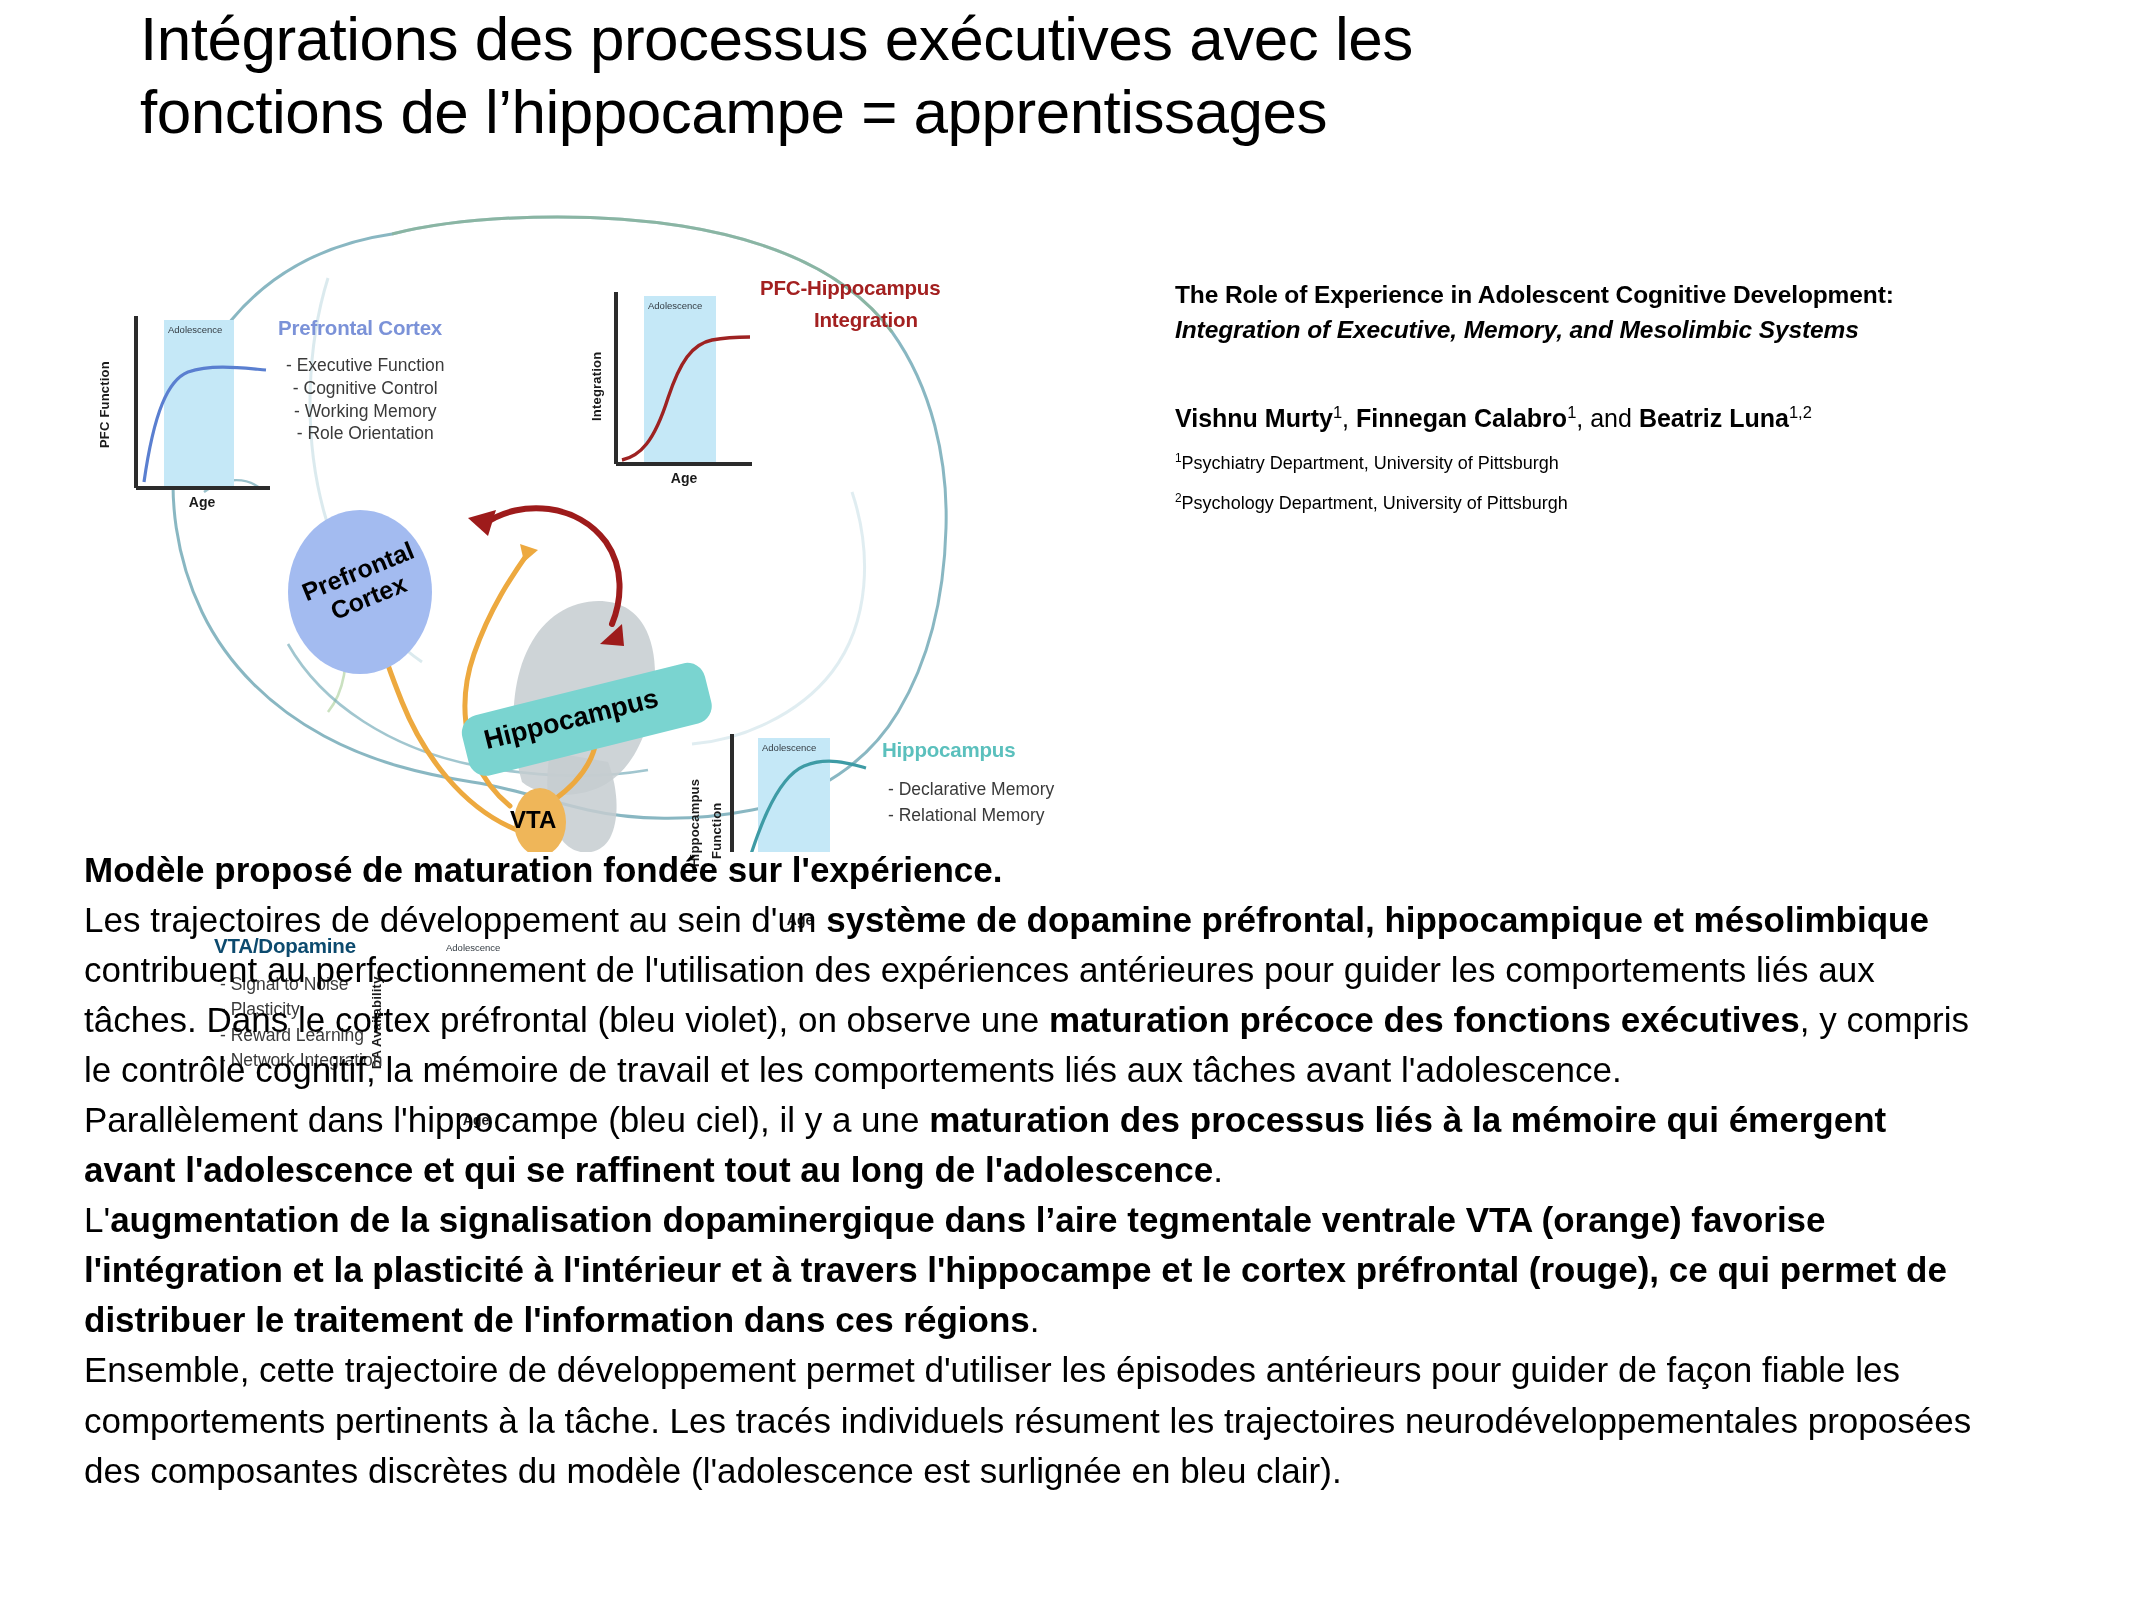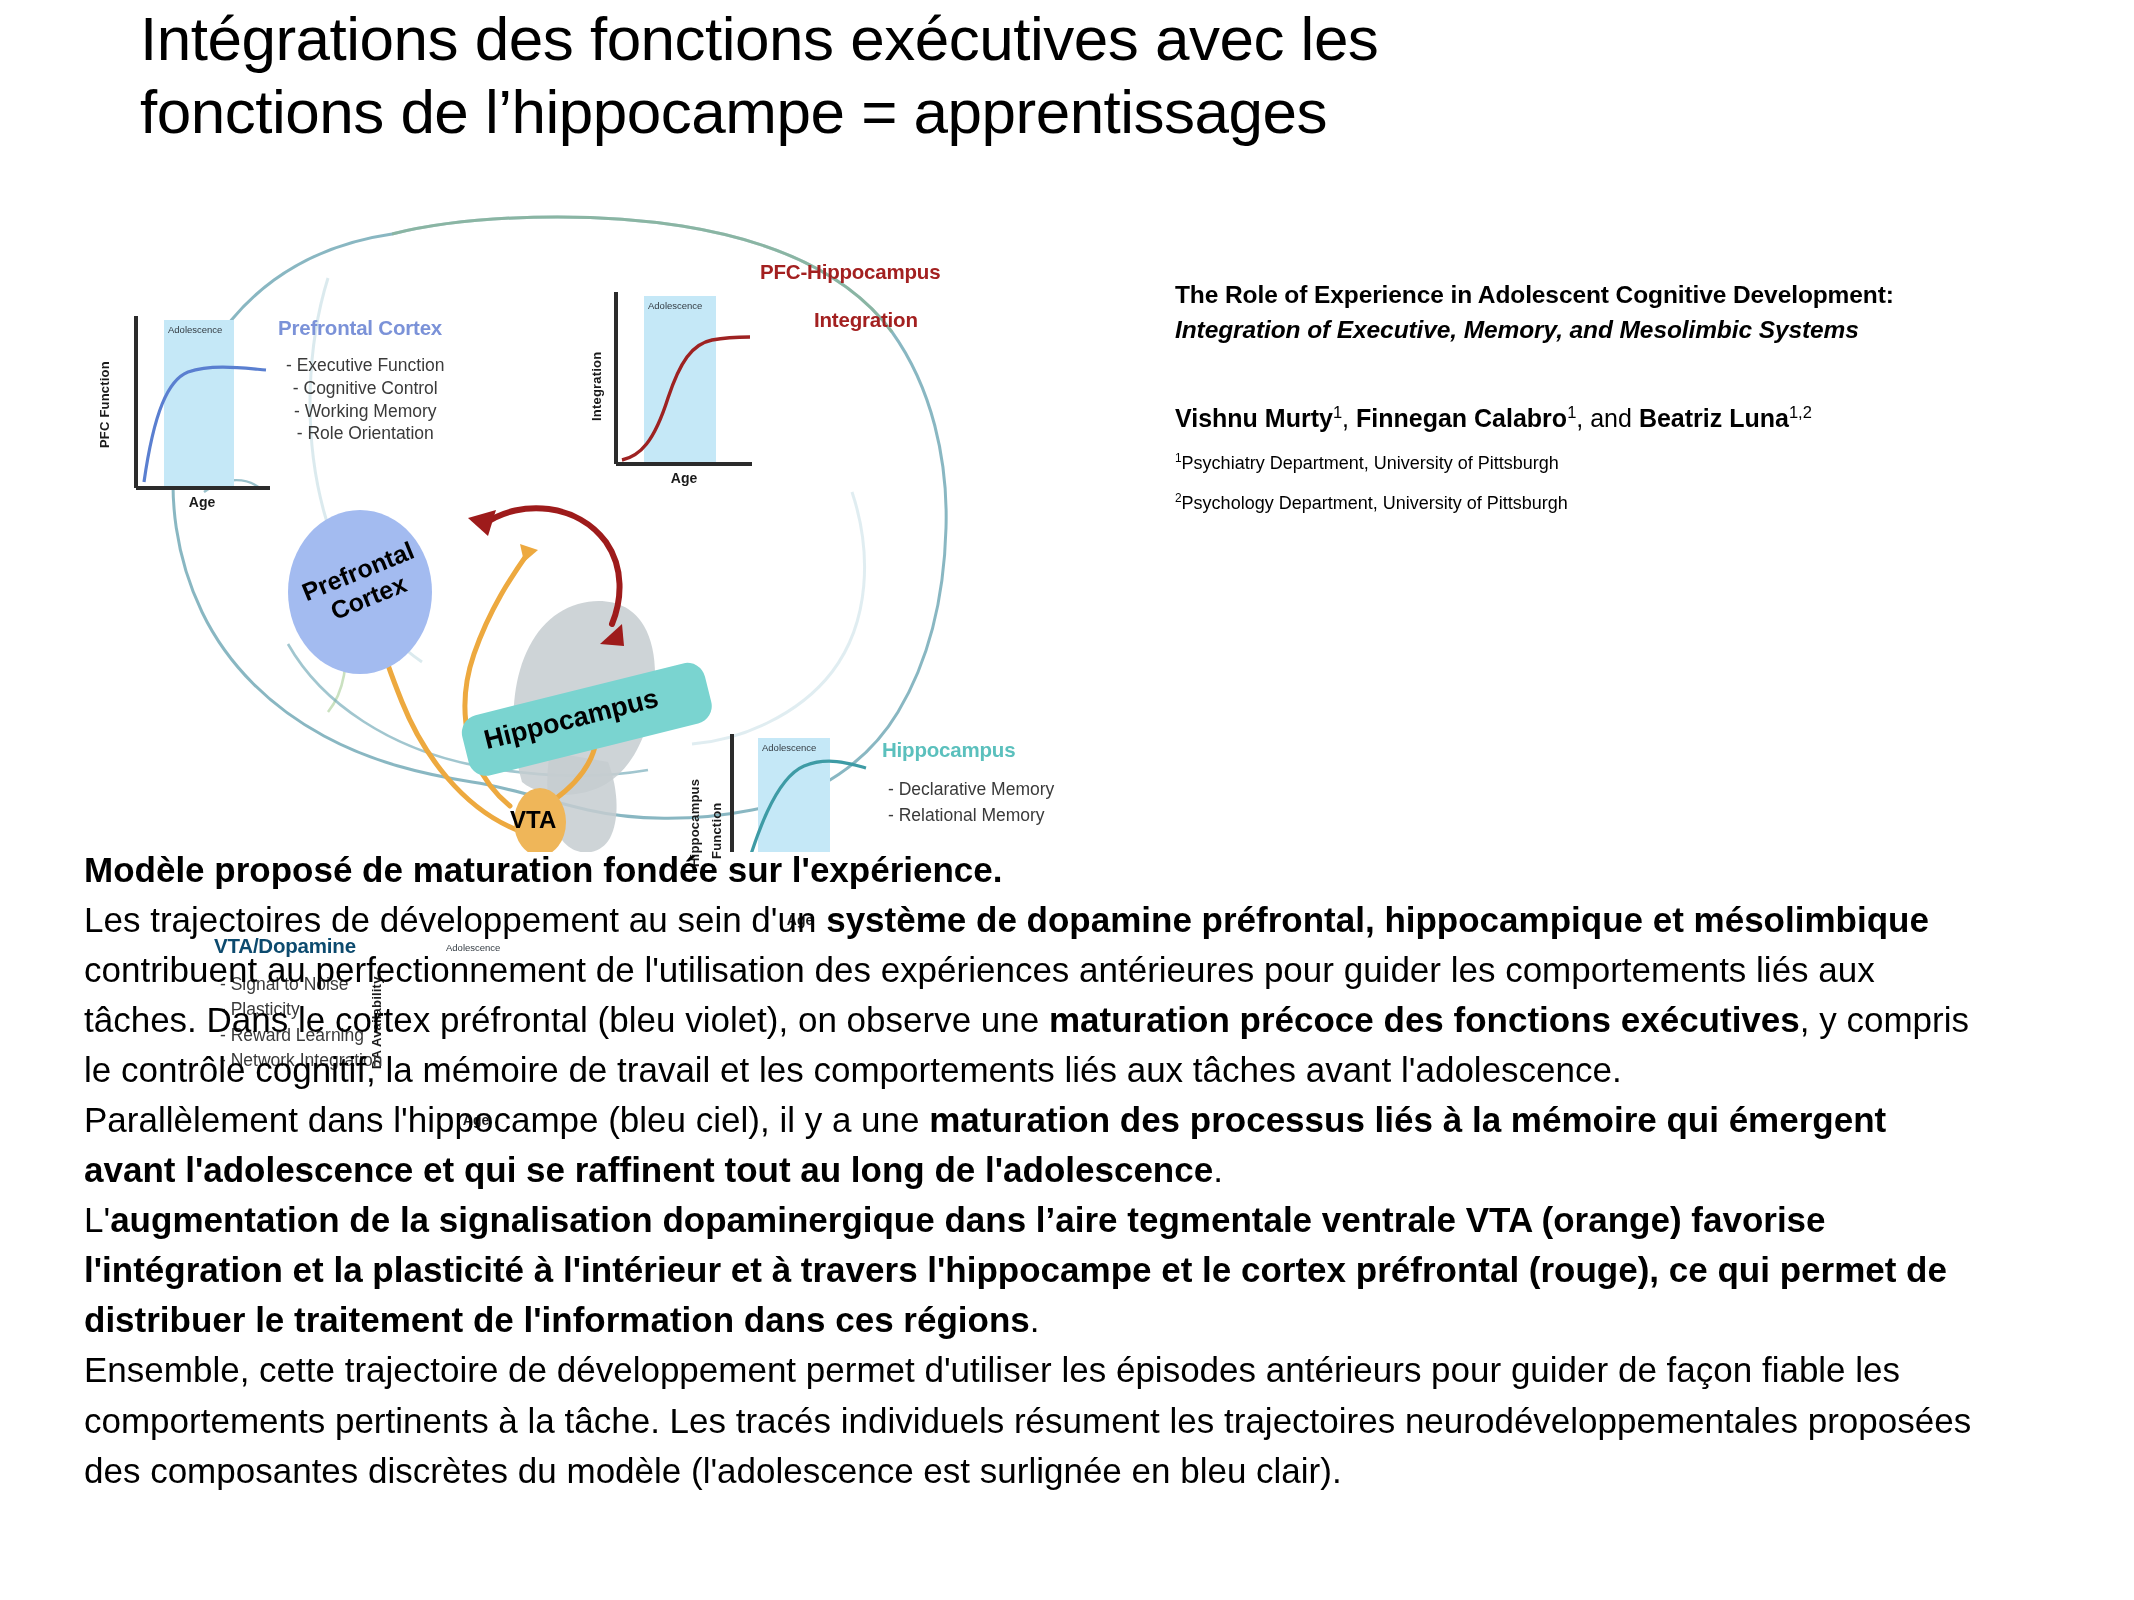--- a/index.html
+++ b/index.html
@@ -142,21 +142,21 @@
     line-height: 1.43;
     color: #000;
   }
   #body-text p { margin: 0; }
   #body-text b { font-weight: bold; }
 </style>
 </head>
 <body>
 
 <div id="slide-title">
-  <span class="tline">Intégrations des fonctions exécutives avec les</span>
+  <span class="tline">Intégrations des processus exécutives avec les</span>
   <span class="tline">fonctions de l’hippocampe = apprentissages</span>
 </div>
 
 <div id="figure-panel">
 
   <svg id="brain-svg" viewBox="0 0 950 660">
 
     <path d="M300 42 C 380 22, 500 20, 590 34 C 690 50, 760 86, 800 140
          C 840 196, 856 268, 854 336 C 852 410, 836 470, 806 520
          C 776 570, 726 604, 660 618 C 600 630, 540 628, 496 618
@@ -233,21 +233,21 @@
   <div class="blk-list" style="left:194px; top:162px;text-align:center;">
     <div>- Executive Function</div>
     <div>- Cognitive Control</div>
     <div>- Working Memory</div>
     <div>- Role Orientation</div>
   </div>
 
   <div class="ylab" style="left:498px; top:124px; height:140px;">Integration</div>
   <div class="xlab" style="left:542px; top:278px; width:100px;">Age</div>
   <div class="adol-tag" style="left:556px; top:108px;">Adolescence</div>
-  <div class="blk-title" style="left:668px; top:68px; color:#a32020;">PFC-Hippocampus</div>
+  <div class="blk-title" style="left:668px; top:84px; color:#a32020;">PFC-Hippocampus</div>
   <div class="blk-title" style="left:722px; top:116px; color:#a32020;">Integration</div>
 
   <div class="ylab" style="left:596px; top:556px; height:150px; line-height:1.0;"><span>Hippocampus</span></div>
   <div class="ylab" style="left:618px; top:584px; height:110px; line-height:1.0;"><span>Function</span></div>
   <div class="xlab" style="left:658px; top:720px; width:100px;">Age</div>
   <div class="adol-tag" style="left:670px; top:550px;">Adolescence</div>
   <div class="blk-title" style="left:790px; top:546px; color:#5bc0bd;">Hippocampus</div>
   <div class="blk-list" style="left:796px; top:584px; line-height:1.5;">
     <div>- Declarative Memory</div>
     <div>- Relational Memory</div>

